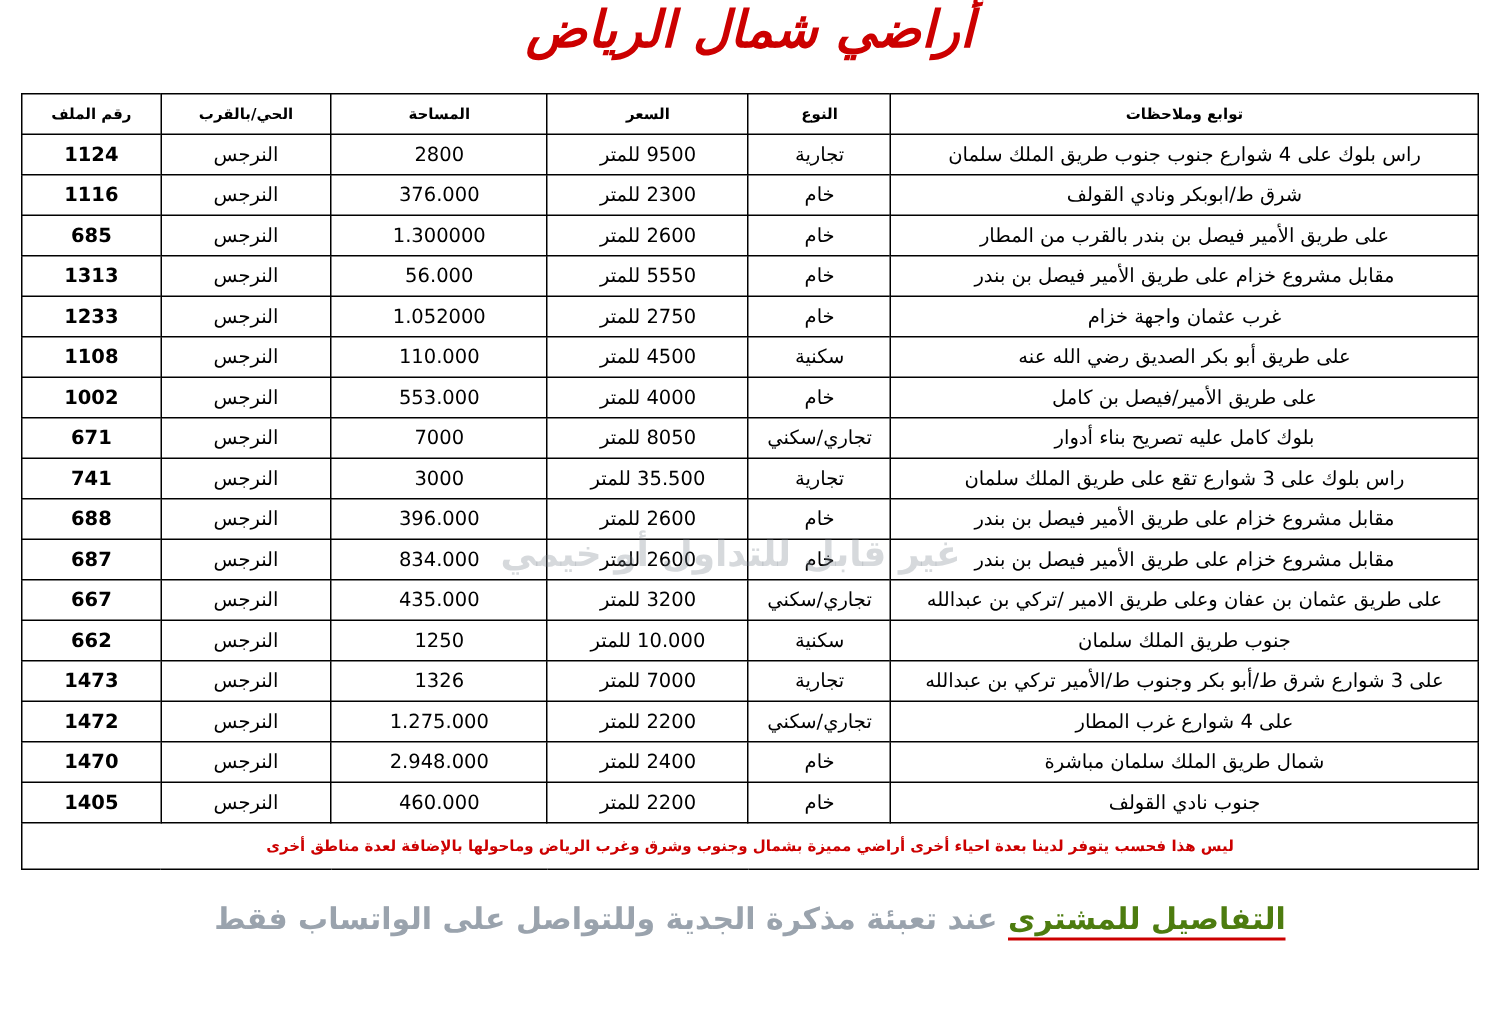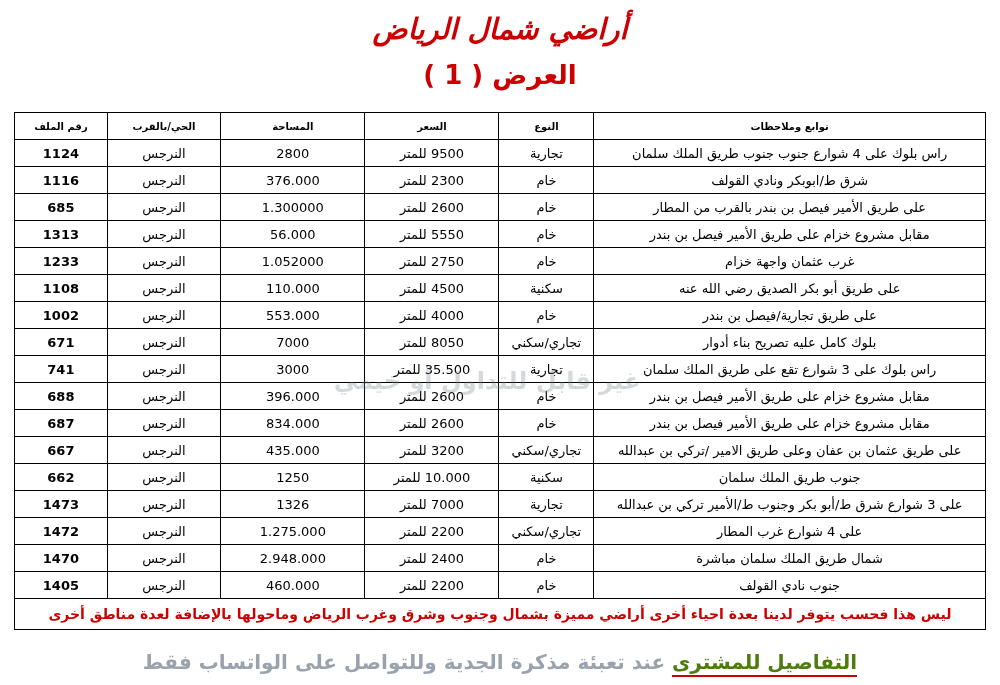--- a/index.html
+++ b/index.html
@@ -16,25 +16,25 @@
     position: relative;
   }
   .page {
     position: relative;
     width: 1000px;
     height: 685px;
     box-sizing: border-box;
   }
   .title-main {
     text-align: center;
-    font-size: 29px;
+    font-size: 34px;
     font-weight: bold;
     font-style: italic;
     color: #cc0000;
-    margin-top: 12px;
+    margin-top: 0;
     letter-spacing: 0px;
   }
   .title-sub {
     text-align: center;
     font-size: 26px;
     font-weight: bold;
     color: #cc0000;
     margin-top: 14px;
   }
   table.offers {
@@ -68,21 +68,21 @@
   col.c-file  { width: 90px; }
 
   td.notes { text-align: center; }
   td.price { direction: rtl; }
   td.file { font-weight: bold; }
 
   tr.footnote-row td {
     border: 1px solid #000000;
     color: #cc0000;
     font-weight: bold;
-    font-size: 14px;
+    font-size: 10px;
     height: 26px;
     padding: 2px 6px;
   }
 
   .bottom-note {
     text-align: center;
     margin-top: 20px;
     font-size: 20px;
     font-weight: bold;
     color: #9aa3ad;
@@ -108,21 +108,20 @@
     direction: rtl;
     white-space: nowrap;
   }
 </style>
 </head>
 <body>
 
 <div class="page">
 
   <div class="title-main">أراضي شمال الرياض</div>
-  <div class="title-sub">العرض ( 1 )</div>
 
   <table class="offers">
     <colgroup>
       <col class="c-notes">
         <col class="c-type">
         <col class="c-price">
         <col class="c-area">
         <col class="c-dist">
         <col class="c-file">
     </colgroup>
@@ -179,21 +178,21 @@
       </tr>
       <tr>
         <td class="notes">على طريق أبو بكر الصديق رضي الله عنه</td>
         <td>سكنية</td>
         <td class="price">4500 للمتر</td>
         <td>110.000</td>
         <td>النرجس</td>
         <td class="file">1108</td>
       </tr>
       <tr>
-        <td class="notes">على طريق تجارية/فيصل بن بندر</td>
+        <td class="notes">على طريق الأمير/فيصل بن كامل</td>
         <td>خام</td>
         <td class="price">4000 للمتر</td>
         <td>553.000</td>
         <td>النرجس</td>
         <td class="file">1002</td>
       </tr>
       <tr>
         <td class="notes">بلوك كامل عليه تصريح بناء أدوار</td>
         <td>تجاري/سكني</td>
         <td class="price">8050 للمتر</td>

